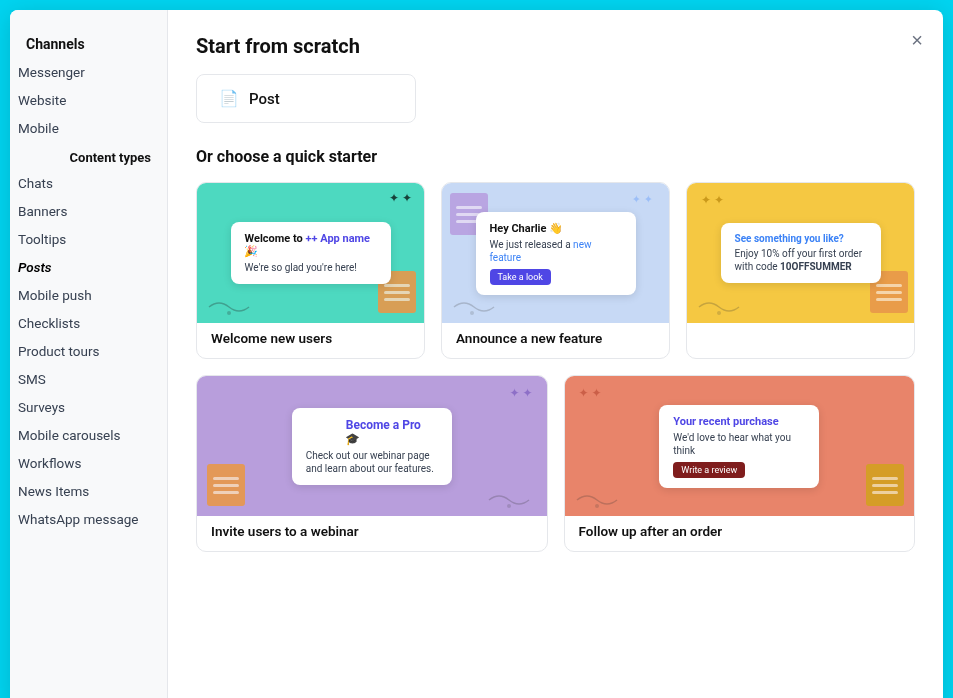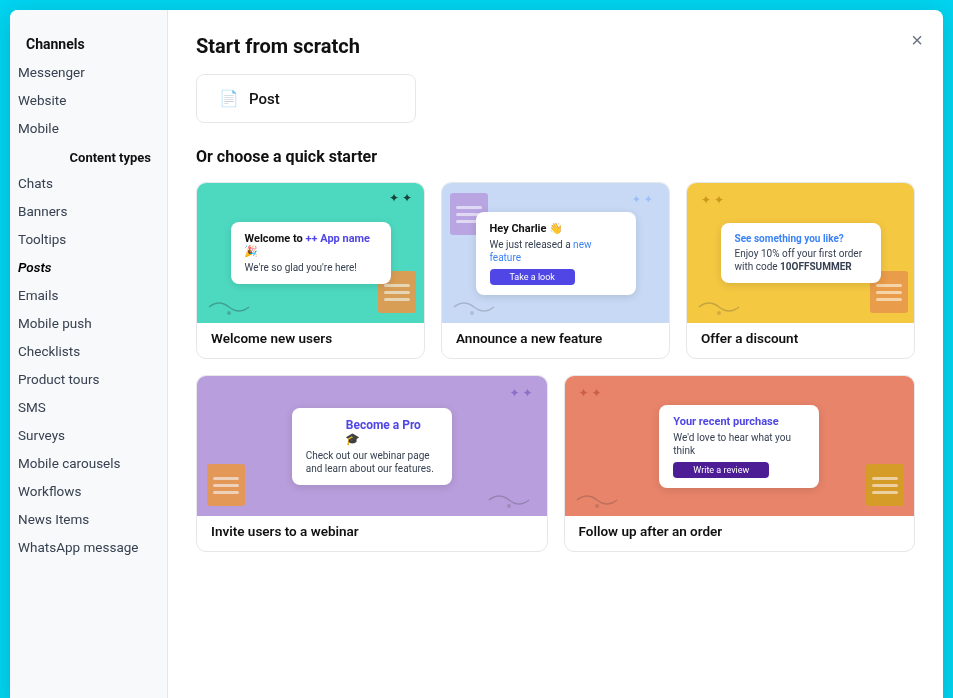--- a/index.html
+++ b/index.html
@@ -154,25 +154,25 @@
       margin-bottom: 3px;
     }
     .preview-bubble .title .highlight { color: #4f46e5; }
     .preview-bubble .subtitle { color: #374151; font-size: 10px; line-height: 1.3; }
     .preview-bubble .subtitle .link { color: #3b82f6; }
     .preview-cta {
       display: inline-block;
       background: #4f46e5;
       color: #fff;
       border-radius: 4px;
-      padding: 3px 20px;
+      padding: 3px 8px;
       font-size: 9px;
       margin-top: 5px;
     }
-    .preview-cta.teal-btn { background: #4c1d95; }
+    .preview-cta.teal-btn { background: #7f1d1d; }
     .deco-note-lines {
       position: absolute;
       right: 10px;
       bottom: 12px;
       width: 38px;
       height: 42px;
       background: #e8984a;
       border-radius: 3px;
       display: flex;
       flex-direction: column;
@@ -223,21 +223,20 @@
     <div class="sidebar-channels-title">Channels</div>
     <a class="sidebar-item">Messenger</a>
     <a class="sidebar-item">Website</a>
     <a class="sidebar-item">Mobile</a>
 
     <div class="sidebar-section-title">Content types</div>
     <a class="sidebar-item">Chats</a>
     <a class="sidebar-item">Banners</a>
     <a class="sidebar-item">Tooltips</a>
     <a class="sidebar-item active">Posts</a>
-    <a class="sidebar-item">Emails</a>
     <a class="sidebar-item">Mobile push</a>
     <a class="sidebar-item">Checklists</a>
     <a class="sidebar-item">Product tours</a>
     <a class="sidebar-item">SMS</a>
     <a class="sidebar-item">Surveys</a>
     <a class="sidebar-item">Mobile carousels</a>
     <a class="sidebar-item">Workflows</a>
     <a class="sidebar-item">News Items</a>
     <a class="sidebar-item">WhatsApp message</a>
   </aside>
@@ -317,21 +316,20 @@
           <div class="deco-note-lines" style="right:6px;bottom:10px;">
             <div class="note-line"></div>
               <div class="note-line"></div>
               <div class="note-line"></div>
           </div>
           <svg class="preview-svg" width="50" height="20" viewBox="0 0 50 20">
             <path d="M2 10 Q12 2 22 10 Q32 18 42 10" stroke="#333" stroke-width="1.5" fill="none" opacity="0.4"></path>
             <circle cx="22" cy="16" r="2" fill="#333" opacity="0.3"></circle>
           </svg>
         </div>
-        <div class="card-label">Offer a discount</div>
       </div>
     </div>
 
     
     <div class="bottom-row" style="margin-top:16px;">
 
       <div class="template-card">
         <div class="card-preview purple">
           <span class="preview-sparkle" style="top:10px;right:14px;color:#7c5cbf;">✦ ✦</span>
           <div class="preview-bubble">

